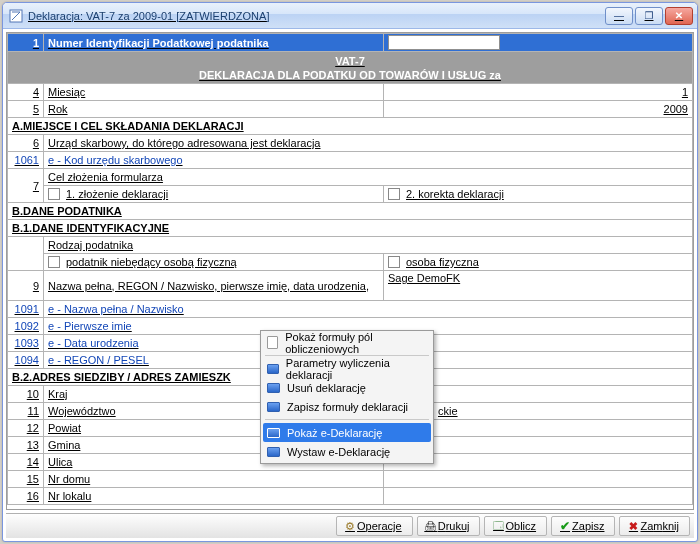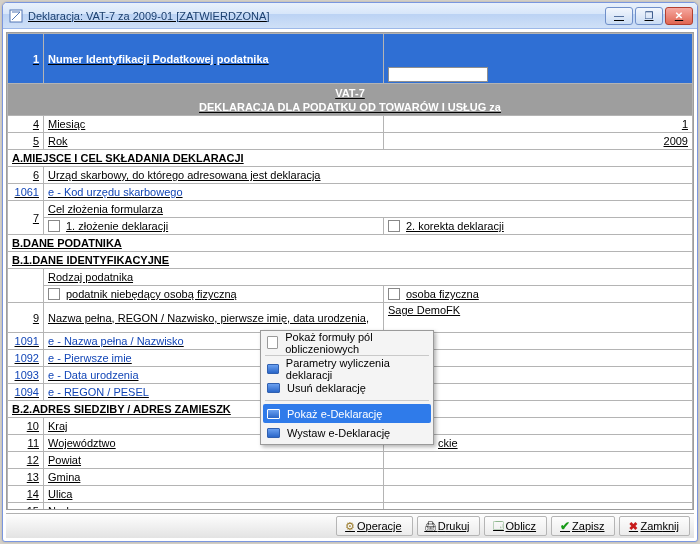--- a/index.html
+++ b/index.html
@@ -67,21 +67,21 @@
   .grid td { border: 1px solid #b4b4b4; padding: 1px 4px; height: 17px; vertical-align: middle; overflow:hidden; white-space:nowrap; }
   .col-num { width: 36px; text-align: right; color:#000; }
   .hdr-blue { background:#2f6fd4; color:#fff; font-weight:bold; }
   .hdr-blue .col-num { color:#fff; }
   .hdr-gray { background:#9e9e9e; color:#fff; font-weight:bold; text-align:center; }
   .section { background:#fff; border:1px solid #b4b4b4; padding:1px 4px; font-weight:bold; height:17px; }
   .elink { color:#1246b7; }
   .valright { text-align:right; }
   .chkcell { display:flex; align-items:flex-end; gap:6px; }
   .chk { width:12px; height:12px; border:1px solid #888; background:#fff; display:inline-block; }
-  .valuebox { background:#fff; border:1px solid #8f8f8f; padding:0 3px; height:15px; line-height:15px; display:inline-block; min-width:100px;margin-top:32px; }
+  .valuebox { background:#fff; border:1px solid #8f8f8f; padding:0 19px; height:15px; line-height:15px; display:inline-block; min-width:100px; }
 
   .toolbar {
     height: 25px;
     background: linear-gradient(to bottom,#fefefe,#e3e3e3);
     border-top:1px solid #b0b0b0;
     display:flex;
     justify-content:flex-end;
     align-items:center;
     gap:0;
     padding: 0 4px;
@@ -307,20 +307,24 @@
         </div>
       <div class="sep"></div>
       <div class="mitem">
           <span class="mbox"></span>
           <span>Parametry wyliczenia deklaracji</span>
         </div>
       <div class="mitem">
           <span class="mbox"></span>
           <span>Usuń deklarację</span>
         </div>
+      <div class="mitem">
+          <span class="mbox"></span>
+          <span>Zapisz formuły deklaracji</span>
+        </div>
       <div class="sep"></div>
       <div class="mitem sel">
           <span class="mbox"></span>
           <span>Pokaż e-Deklarację</span>
         </div>
       <div class="mitem">
           <span class="mbox"></span>
           <span>Wystaw e-Deklarację</span>
         </div>
     </div>

